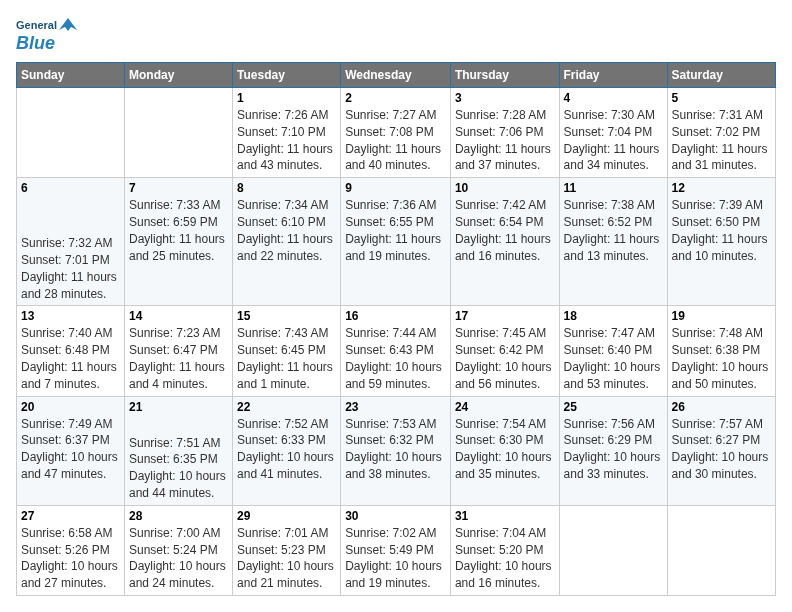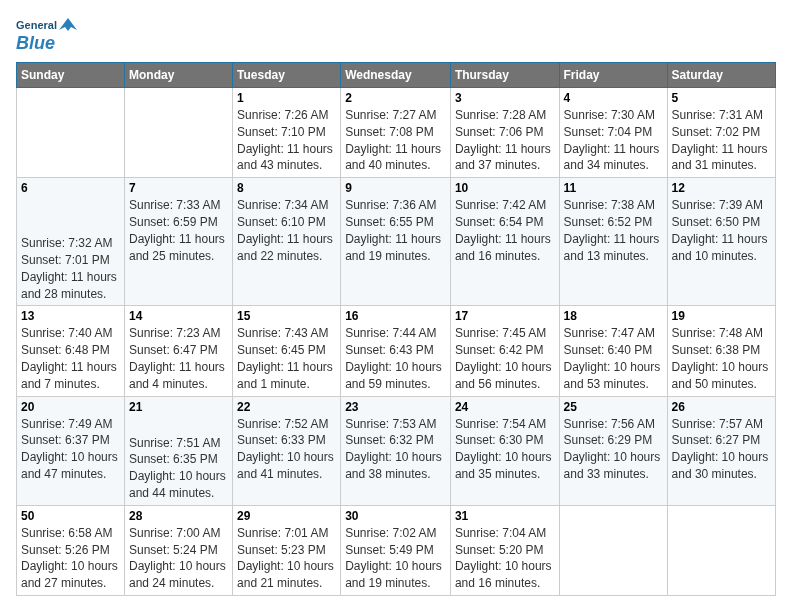--- a/index.html
+++ b/index.html
@@ -280,21 +280,21 @@
           </td>
           <td>
             <span class="day-num">26</span>
             <div class="day-info" style="white-space: pre-line;">Sunrise: 7:57 AM
 Sunset: 6:27 PM
 Daylight: 10 hours and 30 minutes.</div>
           </td>
         </tr>
         <tr>
           <td>
-            <span class="day-num">50</span>
+            <span class="day-num">27</span>
             <div class="day-info" style="white-space: pre-line;">Sunrise: 6:58 AM
 Sunset: 5:26 PM
 Daylight: 10 hours and 27 minutes.</div>
           </td>
           <td>
             <span class="day-num">28</span>
             <div class="day-info" style="white-space: pre-line;">Sunrise: 7:00 AM
 Sunset: 5:24 PM
 Daylight: 10 hours and 24 minutes.</div>
           </td>

